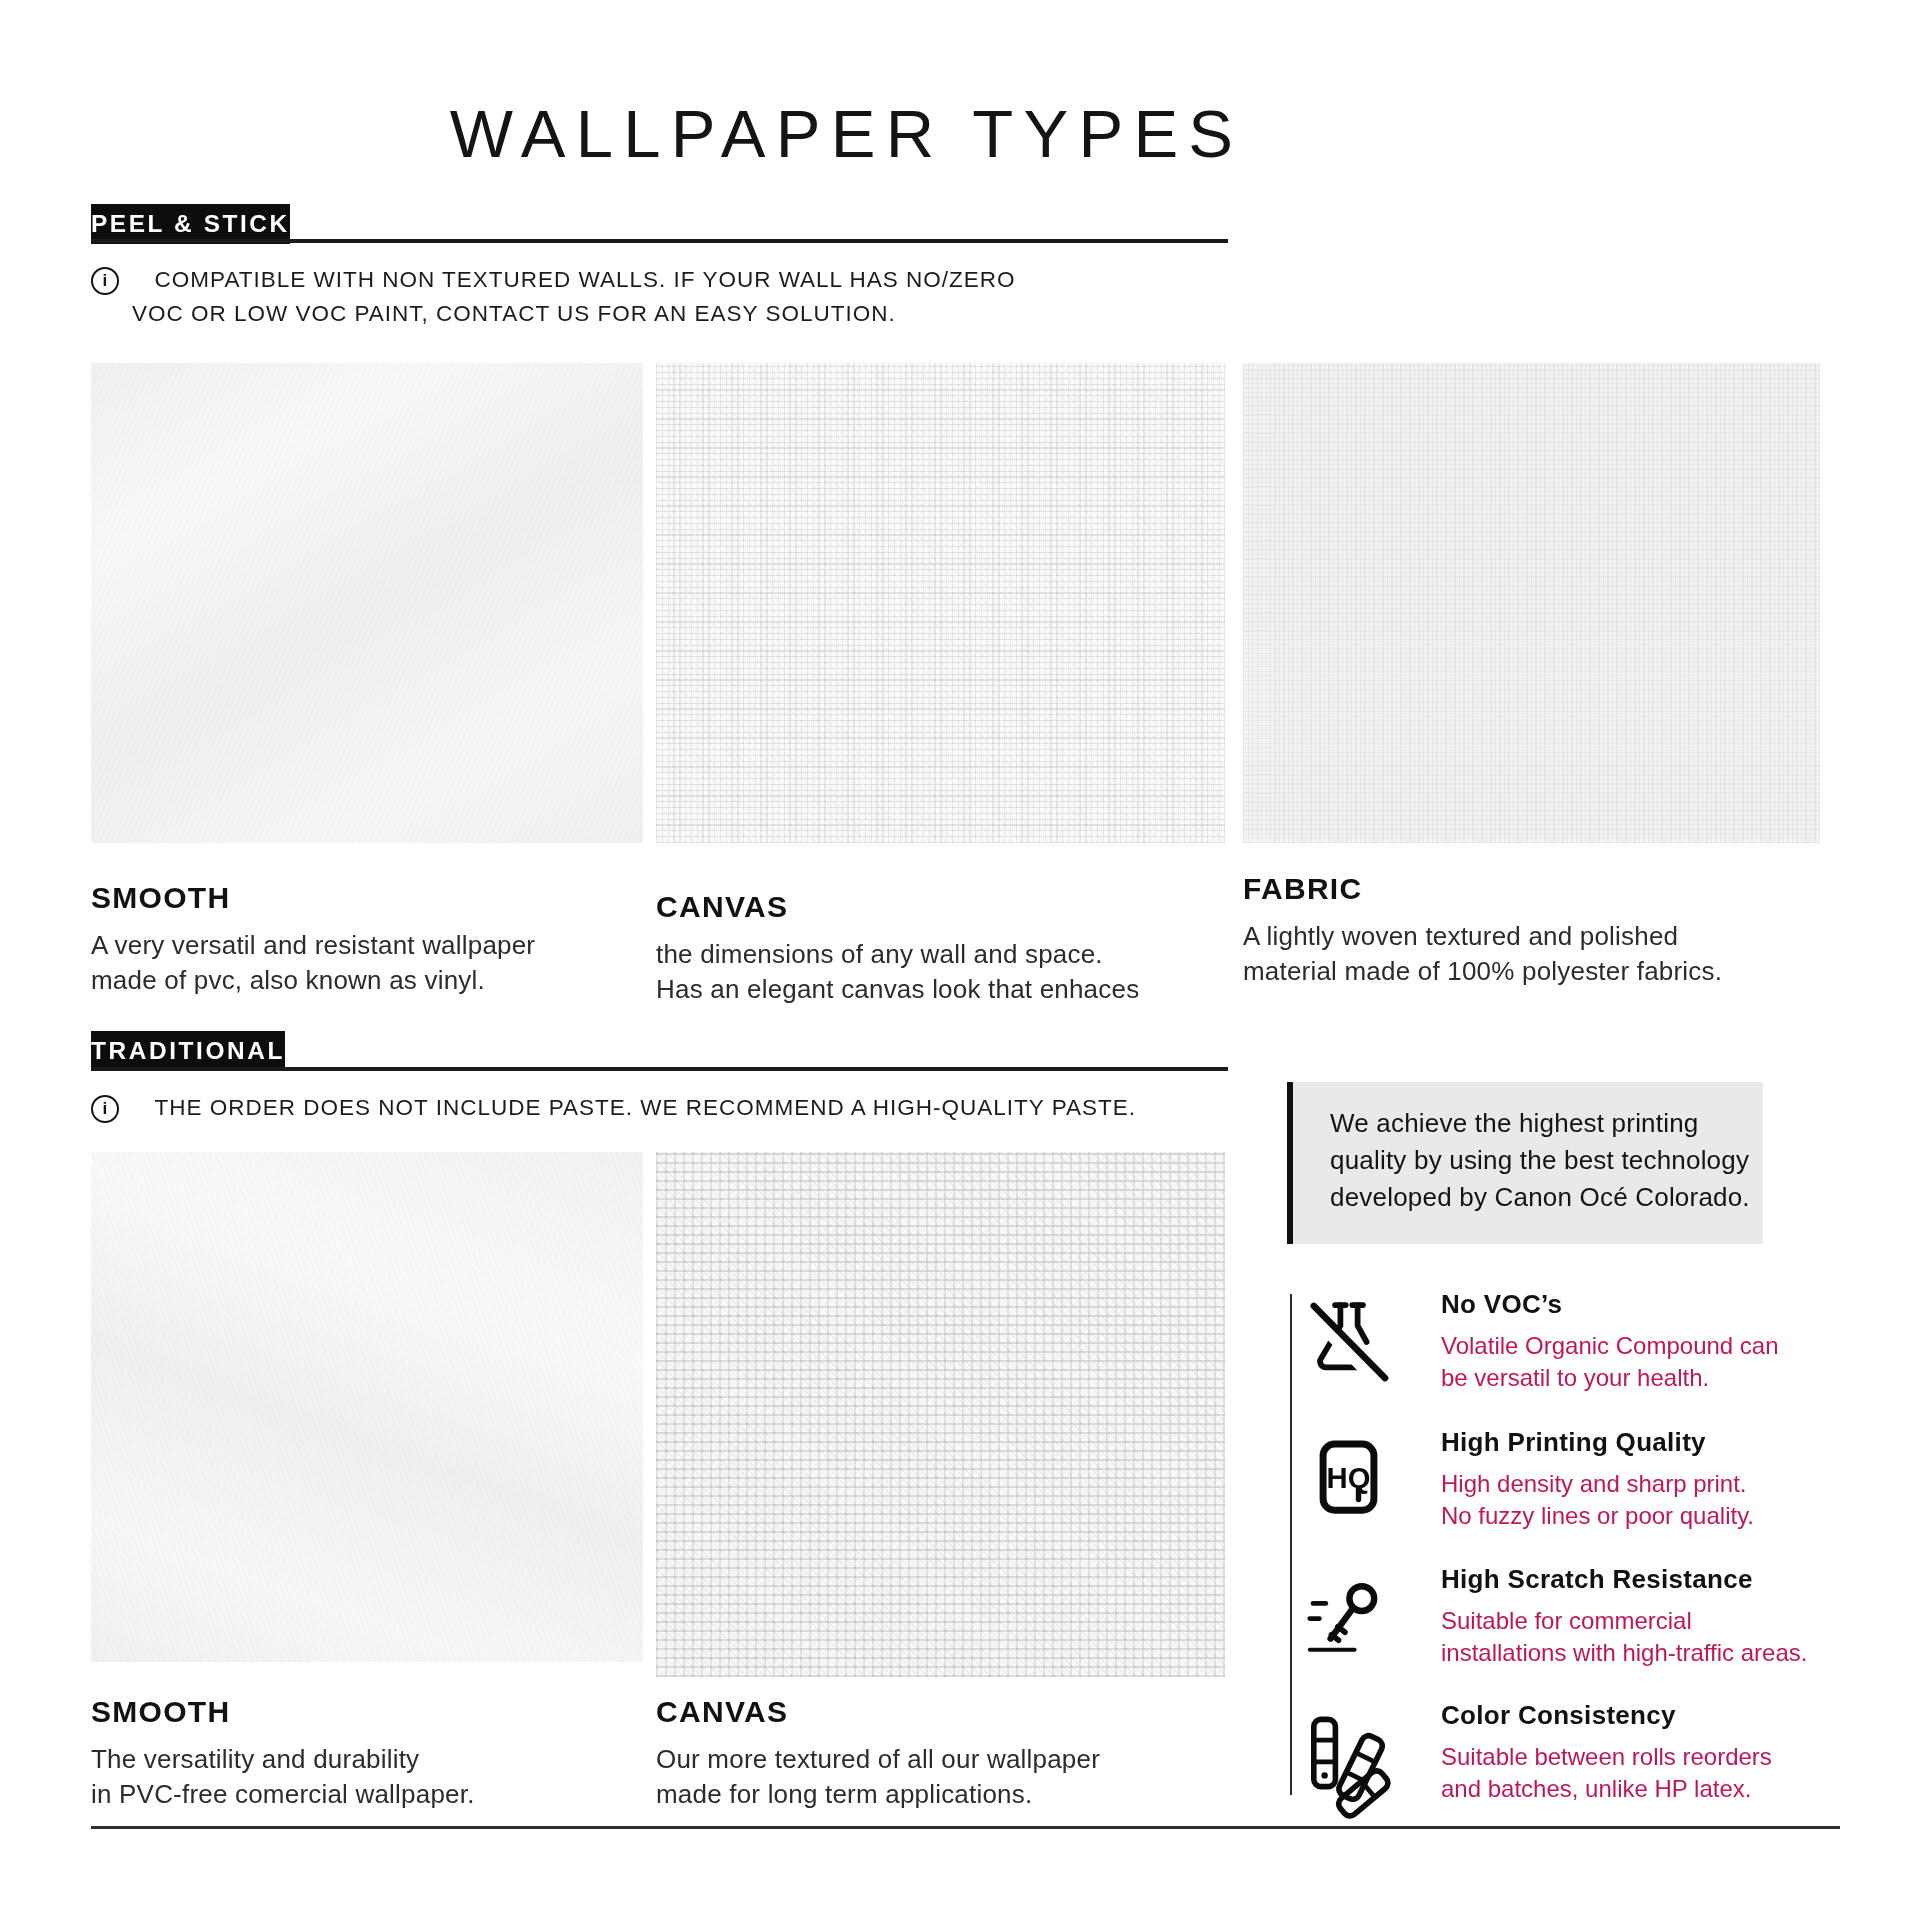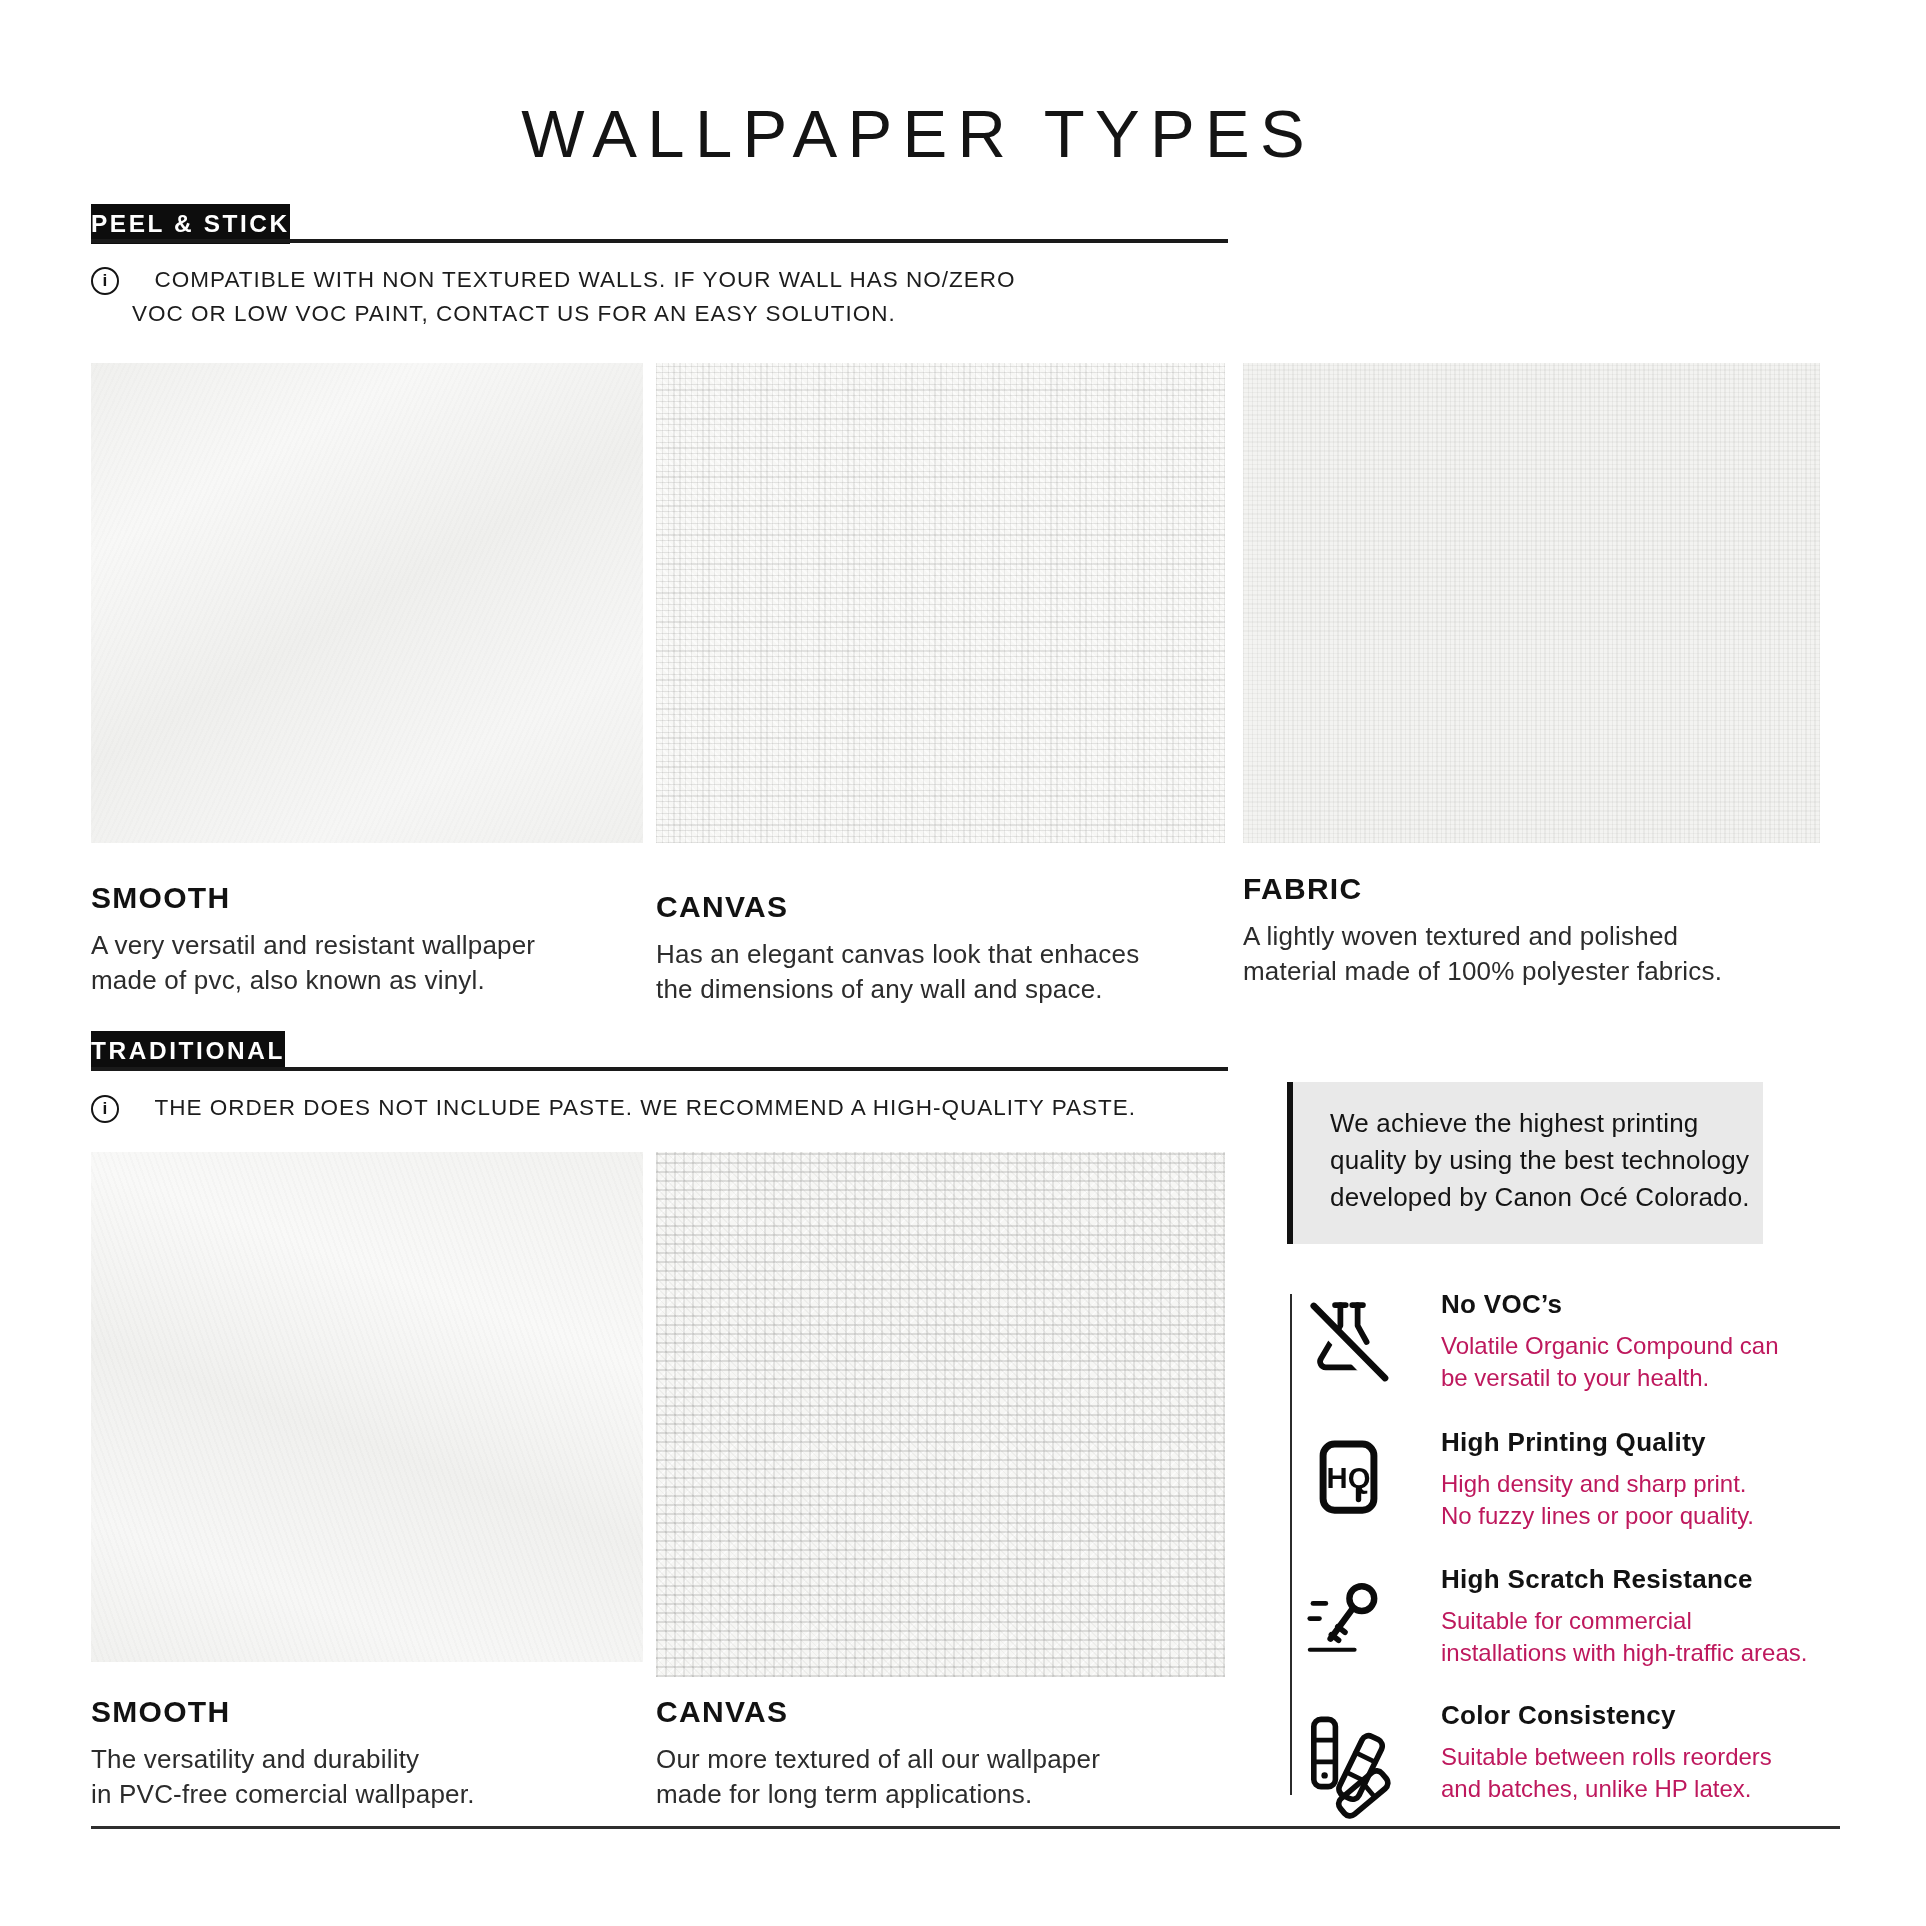--- a/index.html
+++ b/index.html
@@ -12,21 +12,21 @@
   html,body{margin:0;padding:0;}
   body{
     width:1926px;height:1926px;background:#ffffff;
     font-family:"Liberation Sans", sans-serif;color:var(--ink);
   }
   .page{position:relative;width:1926px;height:1926px;overflow:hidden;background:#fff;}
 
   .page-title{
     position:absolute;left:378px;top:95px;width:937px;
     font-size:67px;font-weight:400;letter-spacing:10.3px;
-    color:#141414;text-align:right;white-space:nowrap;
+    color:#141414;text-align:center;white-space:nowrap;
   }
 
   .section-label{
     position:absolute;height:40px;line-height:40px;padding:0 0;
     background:var(--label_bg);color:#ffffff;font-size:24.4px;font-weight:700;
     letter-spacing:2.6px;white-space:nowrap;
   }
   .section-rule{position:absolute;height:3.9px;background:var(--rule);}
 
   .note-row{position:absolute;display:flex;align-items:flex-end;gap:24px;}
@@ -121,22 +121,22 @@
   <div class="swatch tex-canvas-a" style="left:656px;top:363px;width:569px;height:480px;"></div>
   <div class="swatch tex-fabric-a" style="left:1243px;top:363px;width:577px;height:480px;"></div>
 
   <div class="caption" style="left:91px;top:881px;">
     <h3>SMOOTH</h3>
     <div class="desc">A very versatil and resistant wallpaper</div>
     <div class="desc">made of pvc, also known as vinyl.</div>
   </div>
   <div class="caption" style="left:656px;top:890px;">
     <h3>CANVAS</h3>
+    <div class="desc">the dimensions of any wall and space.</div>
     <div class="desc">Has an elegant canvas look that enhaces</div>
-    <div class="desc">the dimensions of any wall and space.</div>
   </div>
   <div class="caption" style="left:1243px;top:872px;">
     <h3>FABRIC</h3>
     <div class="desc">A lightly woven textured and polished</div>
     <div class="desc">material made of 100% polyester fabrics.</div>
   </div>
 
   <div class="section-label" style="left:91px;top:1031px;">TRADITIONAL</div>
   <div class="section-rule" style="left:91px;top:1067px;width:1137px;"></div>
 

